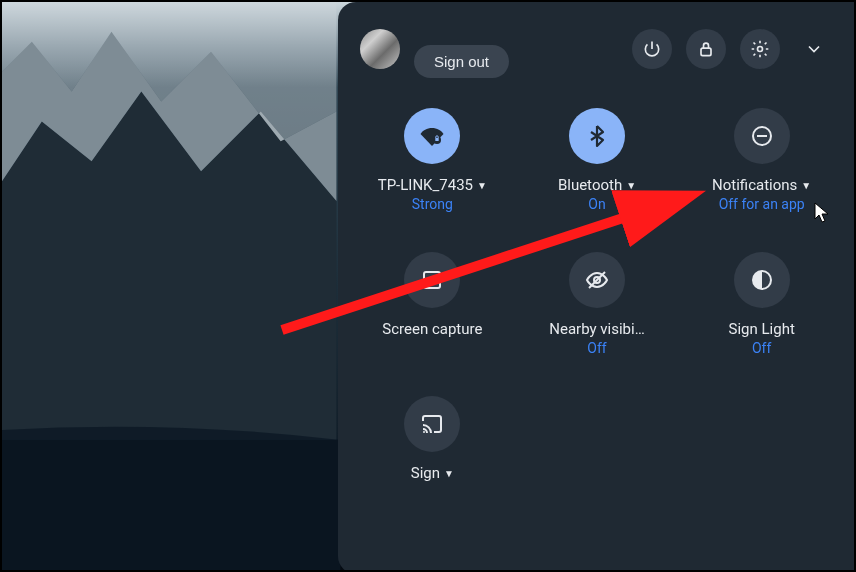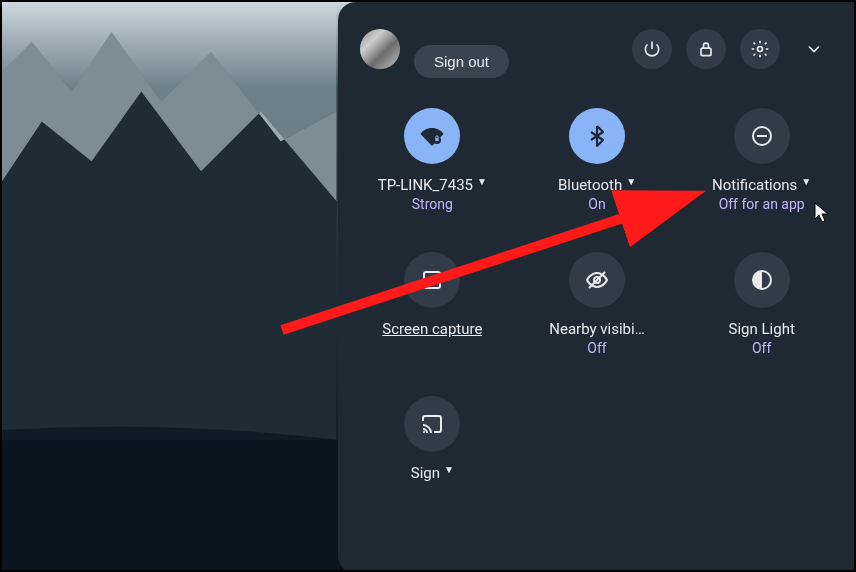--- a/index.html
+++ b/index.html
@@ -62,22 +62,22 @@
   .circle {
     width: 56px; height: 56px; border-radius: 50%;
     background: #323c48;
     display: flex; align-items: center; justify-content: center;
     margin-bottom: 12px;
   }
   .circle.active { background: #8ab4f8; }
   .circle svg { width: 24px; height: 24px; }
   .circle.active svg { fill: #1f2933; stroke: #1f2933; }
   .circle:not(.active) svg { fill: none; stroke: #e7eaee; stroke-width: 2; }
-  .label { font-size: 15px; color: #e7eaee; display:flex; gap:4px; justify-content:center; max-width:150px; white-space:nowrap; overflow:hidden; text-overflow:ellipsis;}
-  .sublabel { font-size: 14px; color: #c4b5fd; margin-top: 2px; }
+  .label { font-size: 15px; color: #e7eaee; display:flex; align-items:center; gap:4px; justify-content:center; max-width:150px; white-space:nowrap; overflow:hidden; text-overflow:ellipsis;}
+  .sublabel { font-size: 14px; color: #3b82f6; margin-top: 2px; }
   .chev { font-size: 10px; }
   .arrow-overlay { position:absolute; left:0; top:0; width:856px; height:572px; pointer-events:none; }
   .cursor { position:absolute; left:812px; top:200px; pointer-events:none;}
 </style>
 </head>
 <body>
 
 <div class="wallpaper">
   <svg viewBox="0 0 856 572" preserveAspectRatio="none">
     <path d="M0 180 L40 120 L90 160 L140 90 L200 170 L260 110 L336 200 L336 572 L0 572 Z" fill="#1f2c36"></path>
@@ -163,21 +163,21 @@
       <div class="sublabel">Off for an app</div>
     </div>
 
     <div class="tile">
       <div class="circle">
         <svg viewBox="0 0 24 24">
             <rect x="4" y="4" width="16" height="16" rx="2"></rect>
             <circle cx="12" cy="12" r="3" fill="#e7eaee" stroke="none"></circle>
           </svg>
       </div>
-      <div class="label" style="white-space:normal;text-decoration:underline;">Screen capture</div>
+      <div class="label" style="white-space:normal;">Screen capture</div>
     </div>
 
     <div class="tile">
       <div class="circle">
         <svg viewBox="0 0 24 24">
             <path d="M2 12s3.5-7 10-7 10 7 10 7-3.5 7-10 7S2 12 2 12z"></path>
             <circle cx="12" cy="12" r="3"></circle>
             <line x1="4" y1="20" x2="20" y2="4"></line>
           </svg>
       </div>

